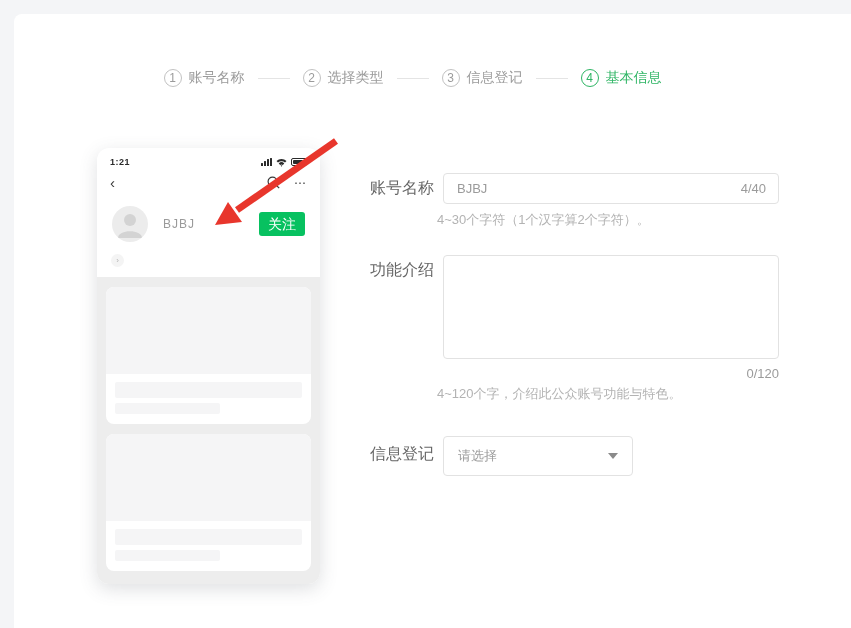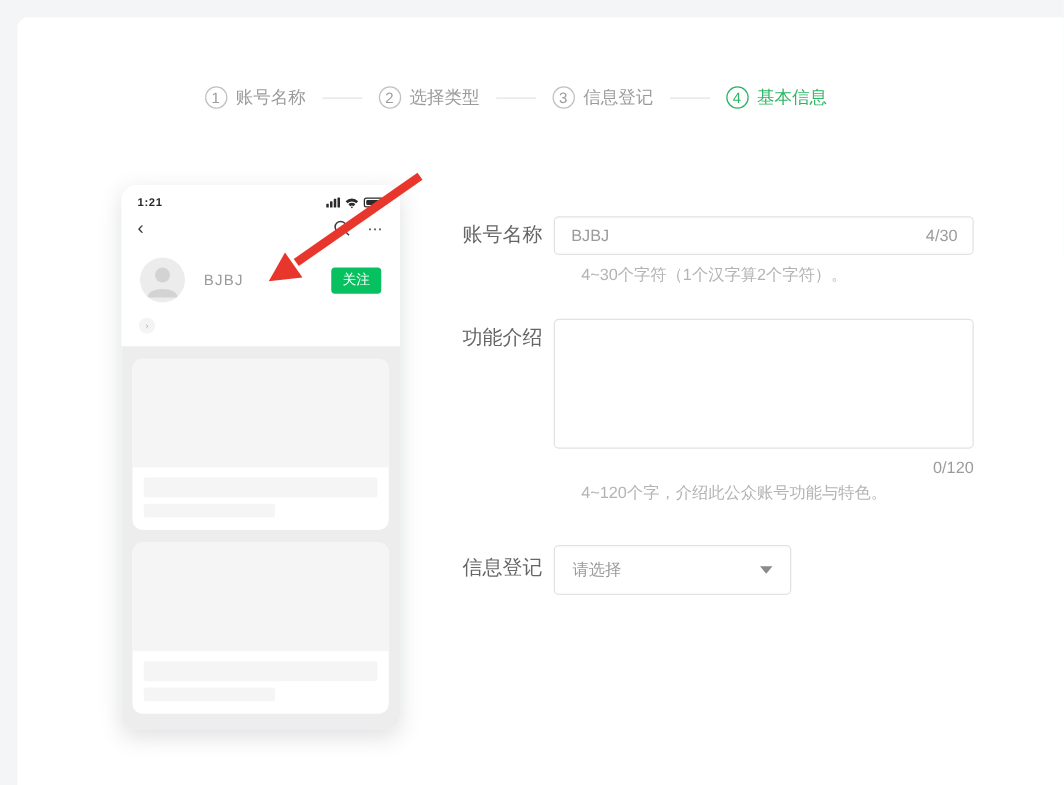--- a/index.html
+++ b/index.html
@@ -51,21 +51,21 @@
   .back-ch { font-size: 15px; color: #3a3a3a; line-height: 1; }
   .nav-right { display: flex; align-items: center; gap: 14px; }
   .more-dots { color: #3a3a3a; font-size: 12px; letter-spacing: 1px; line-height: 1; }
   .profile-row { display: flex; align-items: center; padding: 12px 15px 6px; }
   .avatar {
     width: 36px; height: 36px; border-radius: 50%; background: #ececec;
     overflow: hidden; position: relative; flex: none;
   }
   .profile-name { margin-left: 15px; font-size: 12px; color: #9a9a9a; letter-spacing: 1px; }
   .follow-btn {
-    margin-left: auto; background: #07C160; color: #fff; font-size: 11px;
+    margin-left: auto; background: #07C160; color: #fff; font-size: 14px;
     border: none; border-radius: 3px; padding: 5px 9px; line-height: 1; cursor: pointer;
   }
   .chevron-row { padding: 6px 14px 10px; }
   .chev-circle {
     width: 13px; height: 13px; border-radius: 50%; background: #f4f4f4;
     display: flex; align-items: center; justify-content: center;
     color: #b5b5b5; font-size: 8px; line-height: 1;
   }
   .phone-body { flex: 1; background: #ededed; padding: 10px 9px 0; }
   .feed-card { background: #fff; border-radius: 8px; overflow: hidden; margin-bottom: 10px; }
@@ -78,21 +78,21 @@
 
   
   .form-label { position: absolute; font-size: 16px; color: #666666; }
   .text-input {
     position: absolute; left: 429px; top: 159px; width: 336px; height: 31px;
     border: 1px solid #e2e2e2; border-radius: 4px; padding: 0 52px 0 13px;
     font-size: 13px; color: #9b9b9b; outline: none; background: #fff;
     font-family: "Liberation Sans", sans-serif;
   }
   .counter { position: absolute; font-size: 13px; color: #9b9b9b; }
-  .helper { position: absolute; left: 451px; font-size: 13px; color: #b3b3b3; }
+  .helper { position: absolute; left: 423px; font-size: 13px; color: #b3b3b3; }
   .intro-textarea {
     position: absolute; left: 429px; top: 241px; width: 336px; height: 104px;
     border: 1px solid #e2e2e2; border-radius: 4px; padding: 8px 12px;
     font-size: 13px; color: #555; resize: none; outline: none;
     font-family: "Liberation Sans", sans-serif;
   }
   .region-select {
     position: absolute; left: 429px; top: 422px; width: 190px; height: 40px;
     border: 1px solid #e2e2e2; border-radius: 4px; background: #fff;
     display: flex; align-items: center; padding: 0 14px; cursor: pointer;
@@ -189,21 +189,21 @@
       </div>
     </div>
 
     <svg class="arrow-overlay" viewBox="0 0 160 120">
       <line x1="137" y1="15" x2="38" y2="84" stroke="#e8362c" stroke-width="7"></line>
       <polygon points="16,99 29,76 43,96" fill="#e8362c"></polygon>
     </svg>
 
     <span class="form-label" style="left:356px; top:164px;">账号名称</span>
     <input class="text-input" type="text" value="BJBJ" style="">
-    <span class="counter" style="left:713px; top:167px; width:52px; text-align:right; padding-right:13px;">4/30</span>
+    <span class="counter" style="left:713px; top:167px; width:52px; text-align:right; padding-right:13px;">4/40</span>
     <span class="helper" style="top:197px;">4~30个字符（1个汉字算2个字符）。</span>
 
     <span class="form-label" style="left:356px; top:246px;">功能介绍</span>
     <textarea class="intro-textarea" style=""></textarea>
     <span class="counter" style="left:629px; top:352px; width:136px; text-align:right;">0/120</span>
     <span class="helper" style="top:371px;">4~120个字，介绍此公众账号功能与特色。</span>
 
     <span class="form-label" style="left:356px; top:430px;">信息登记</span>
     <div class="region-select">
       <span class="region-placeholder">请选择</span>

